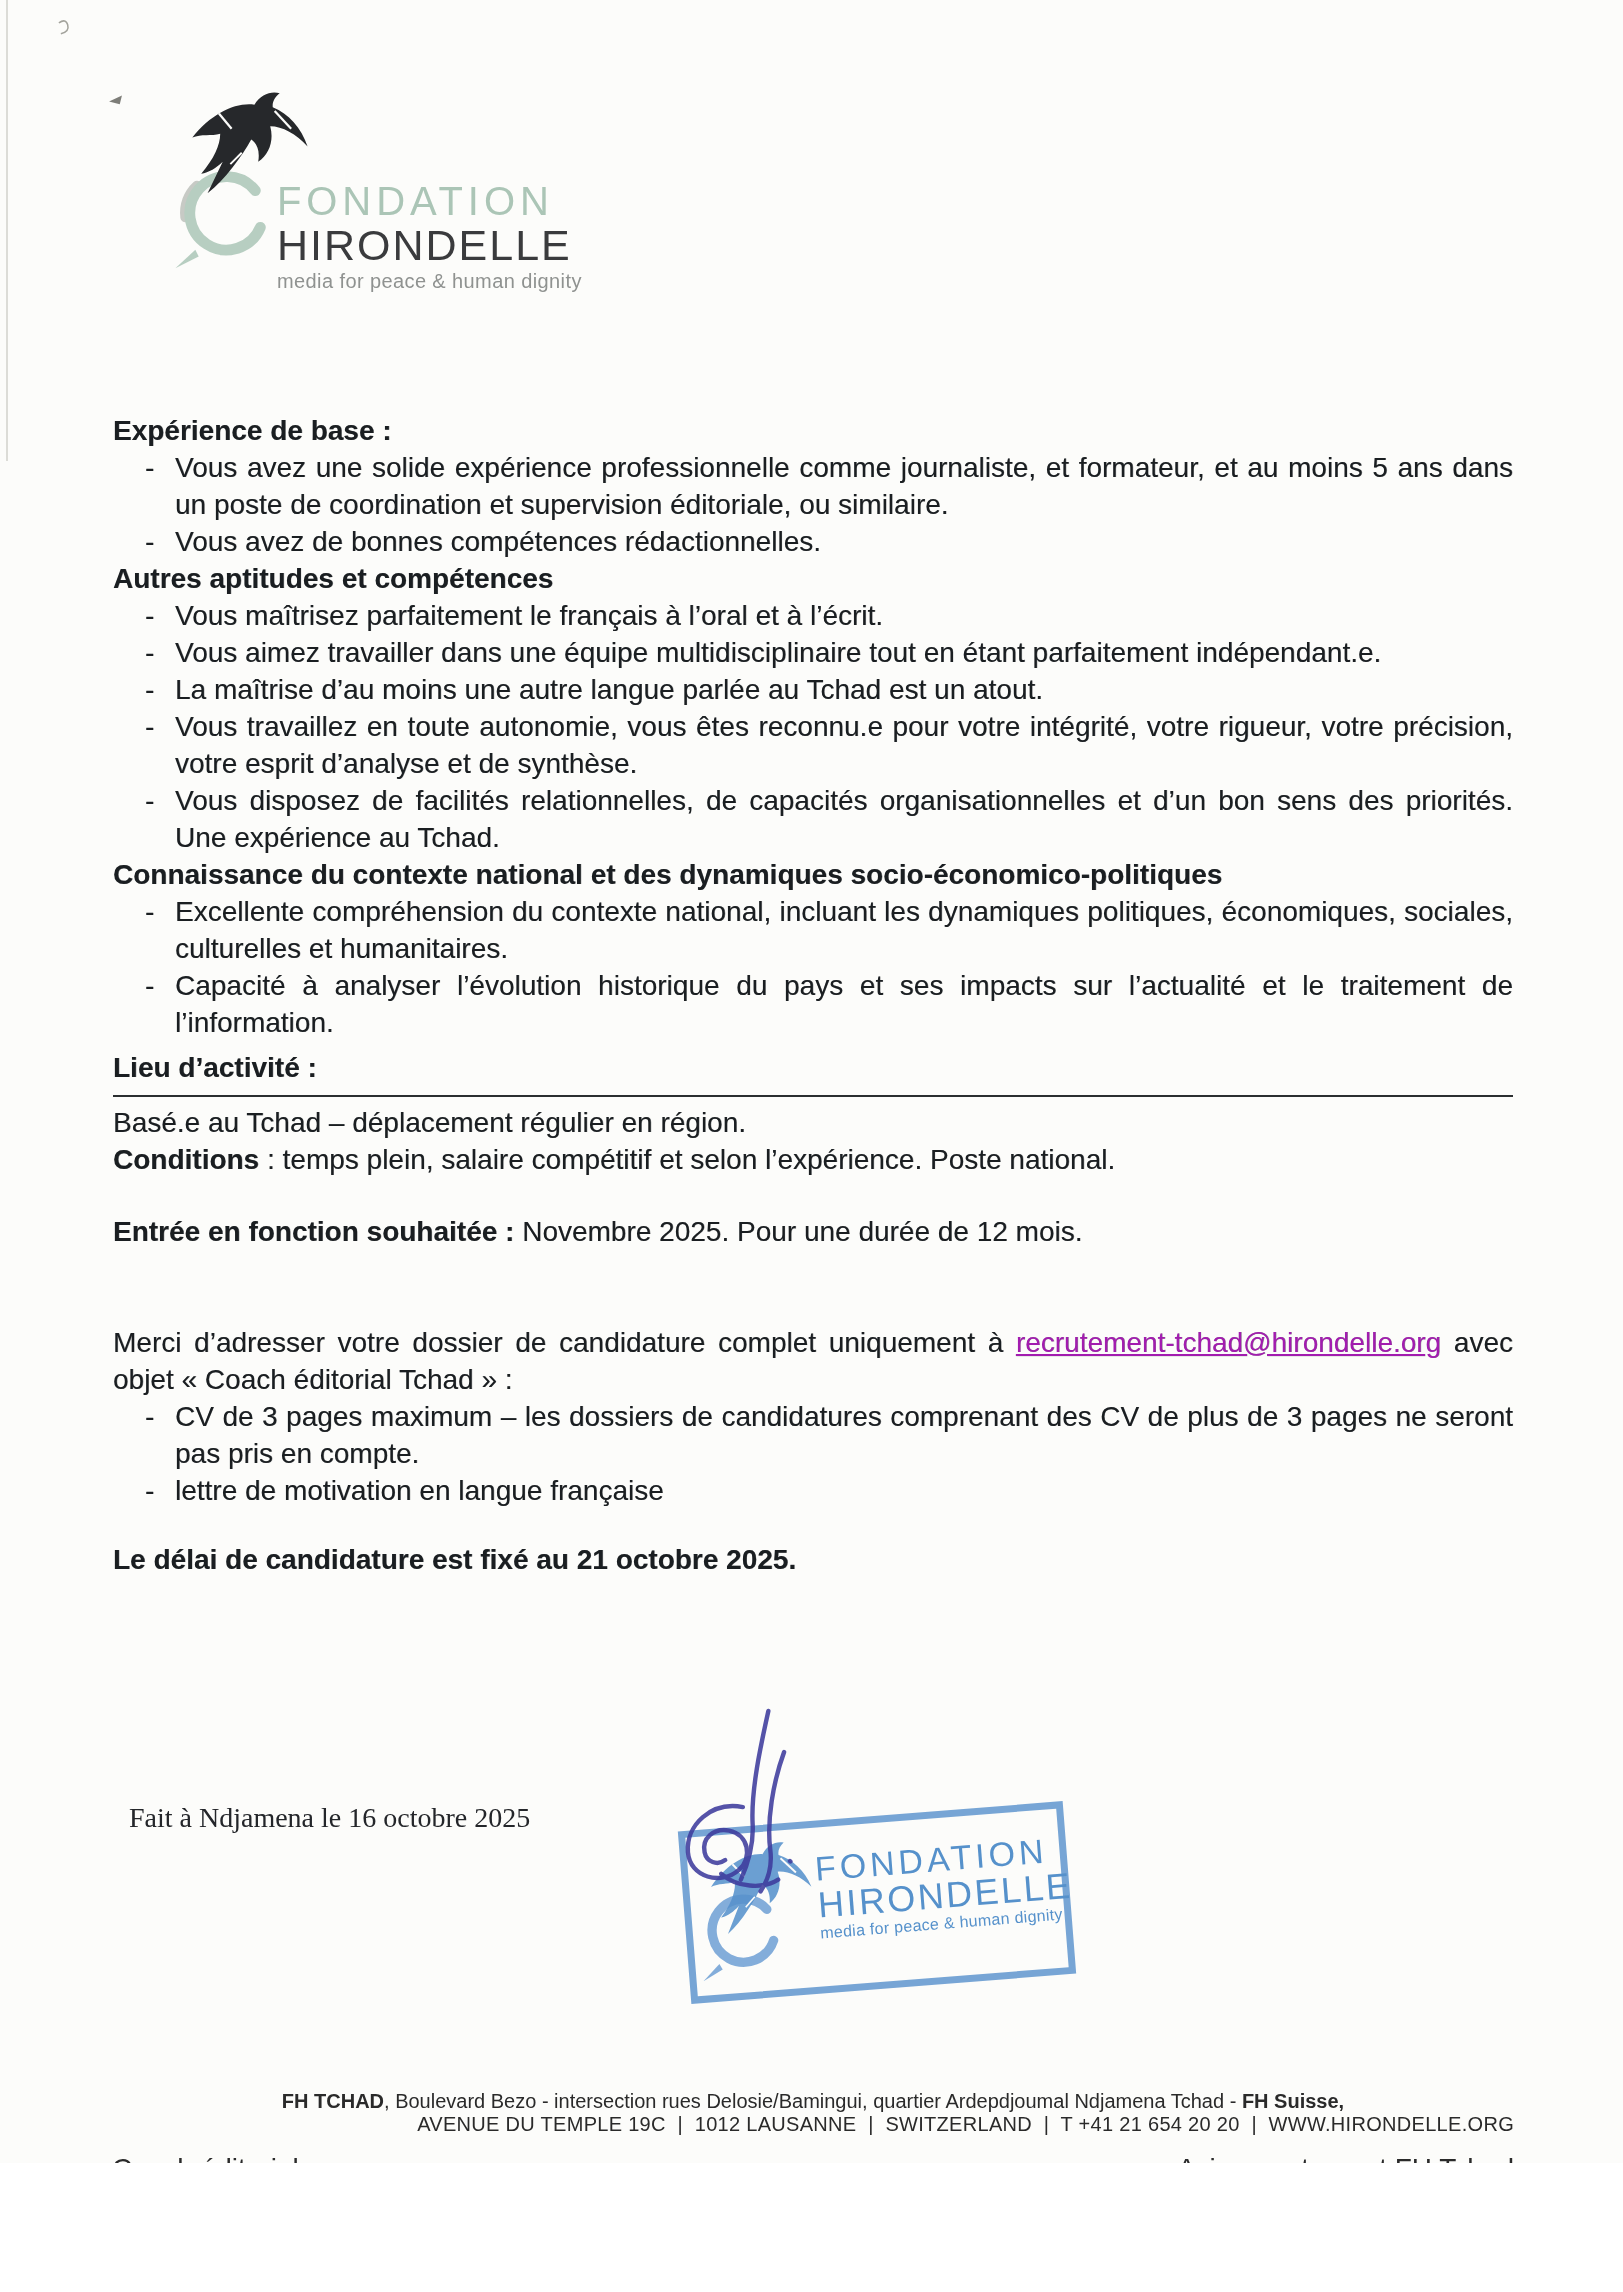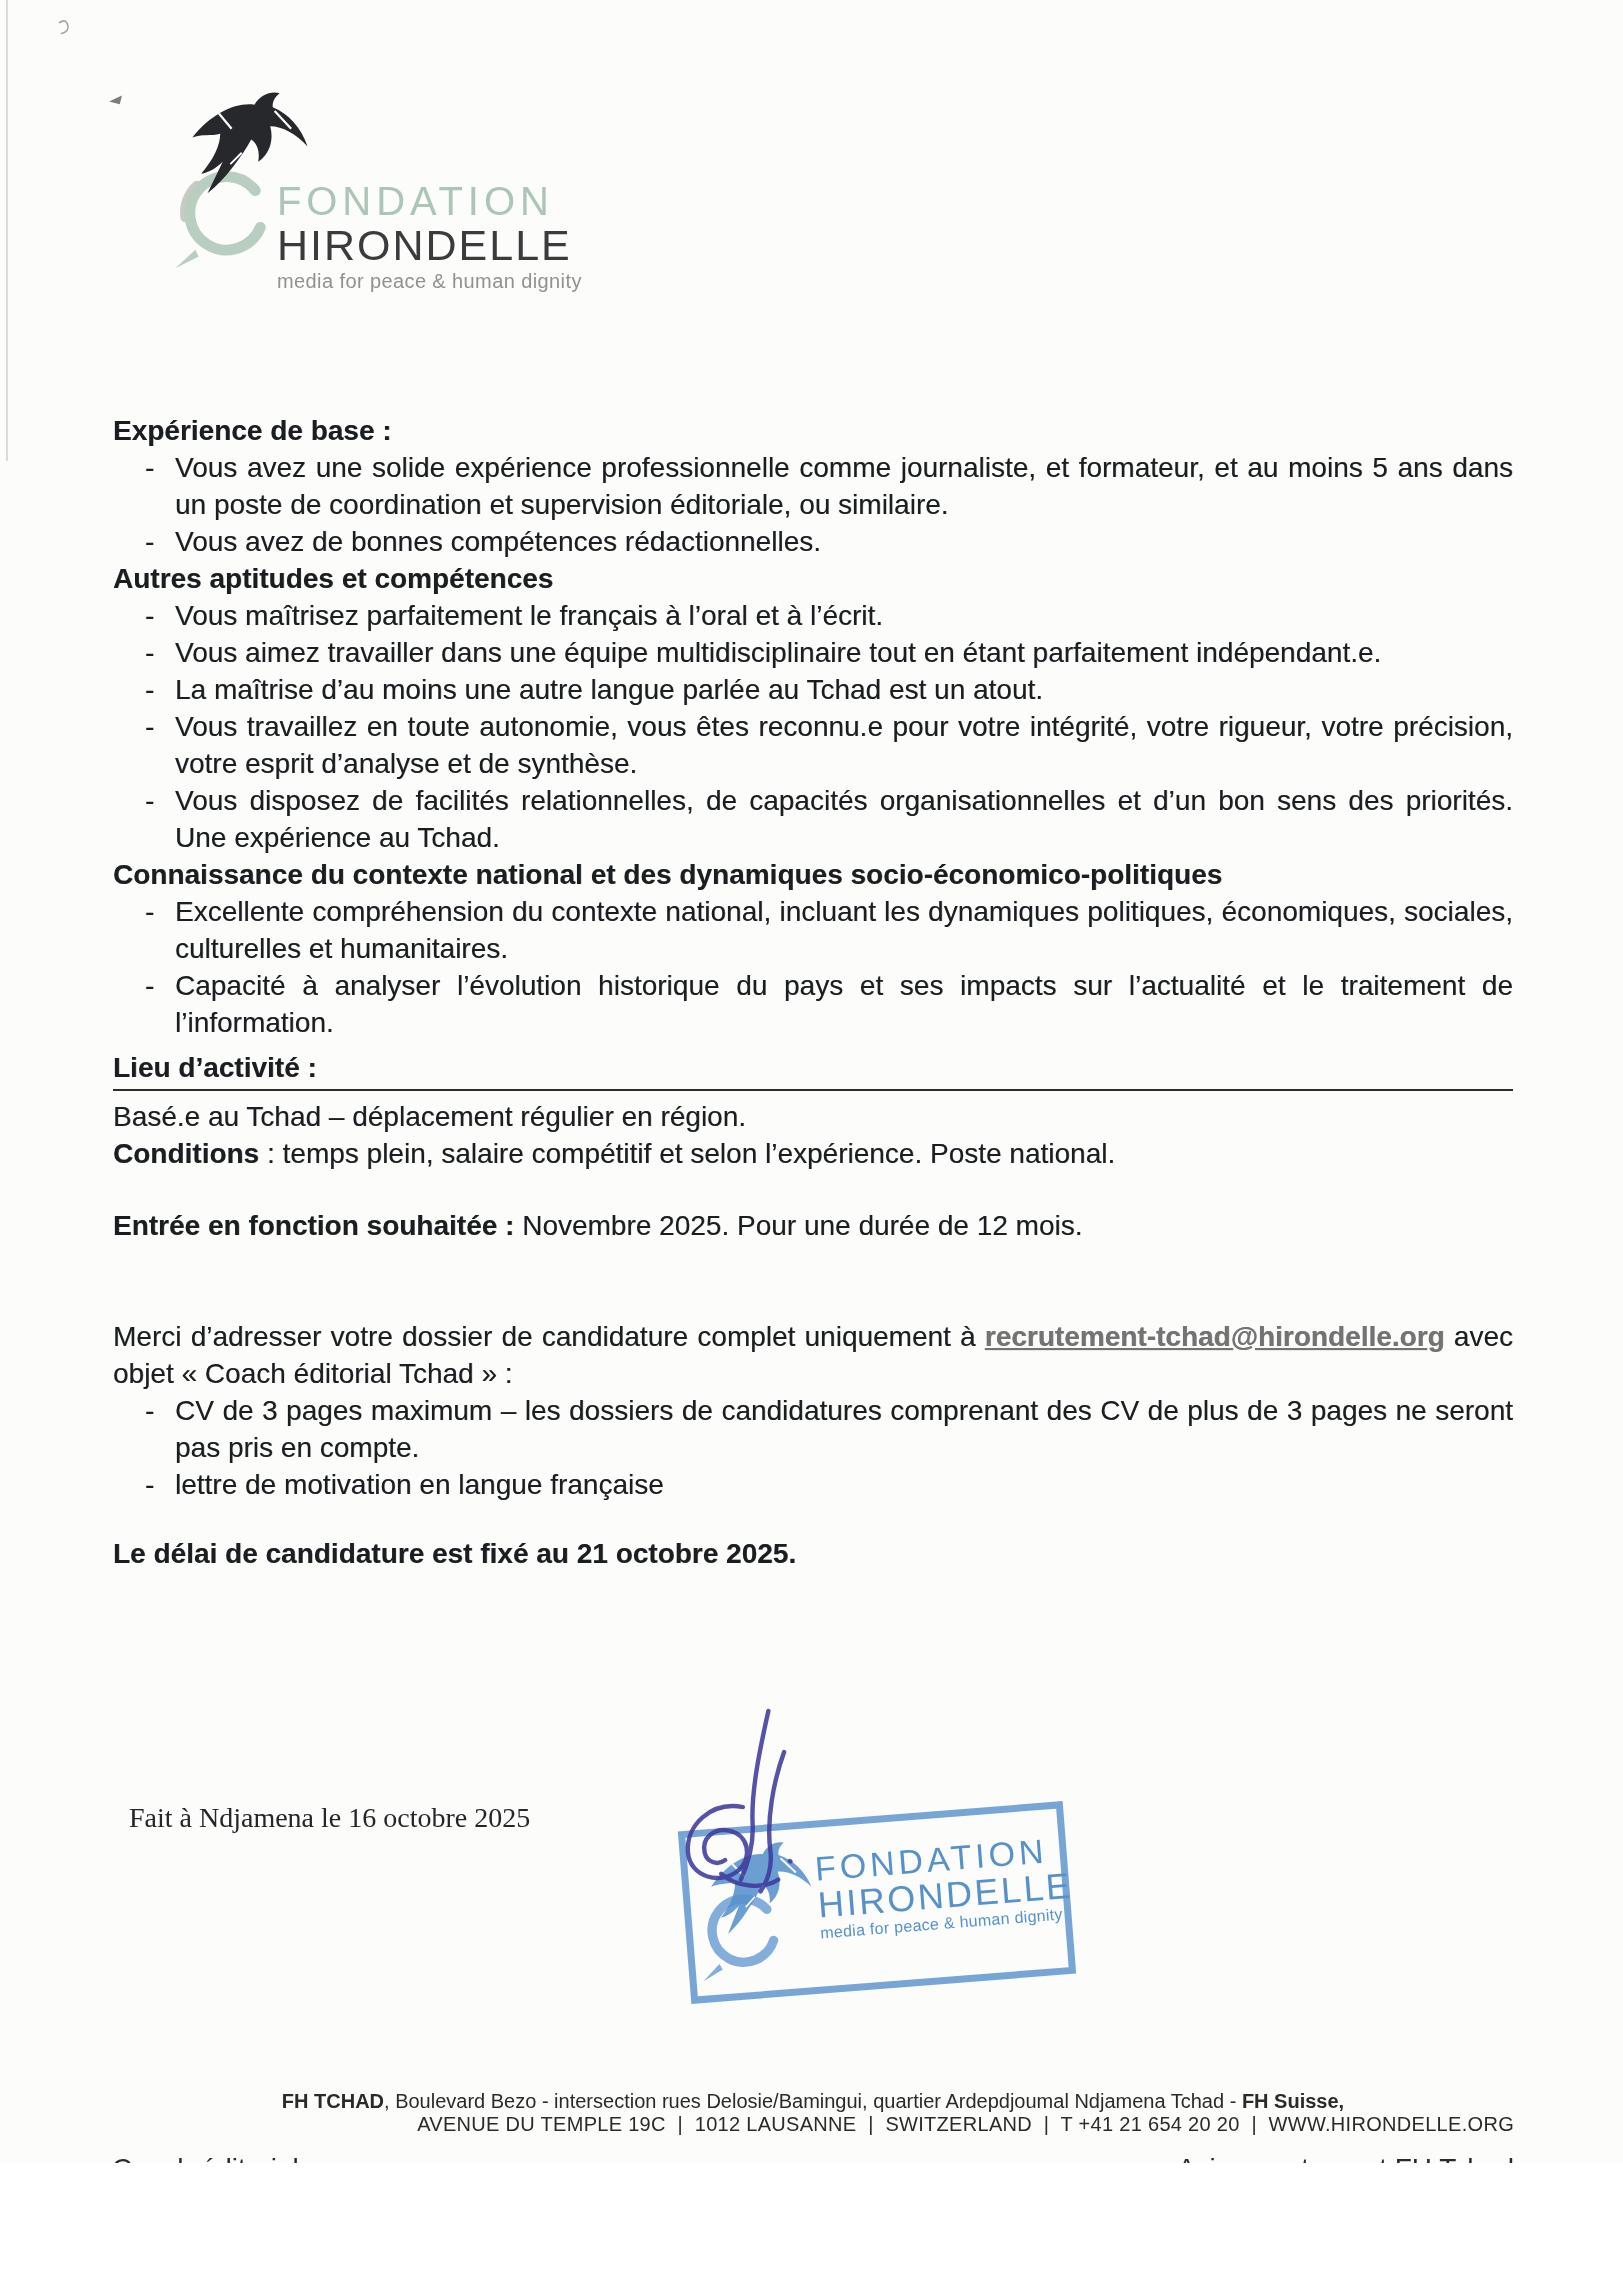--- a/index.html
+++ b/index.html
@@ -26,27 +26,27 @@
 
   
   .content{position:absolute;left:113px;top:412px;width:1400px;
     font-size:28px;line-height:37px;text-align:justify;
     text-shadow:0.4px 0.2px 0 rgba(22,26,30,0.45);}
   .content h3{margin:0;font-size:28px;font-weight:bold;text-align:left;}
   .content p{margin:0;}
   .content ul{list-style:none;margin:0;padding:0;}
   .content li{position:relative;padding-left:62px;}
   .content li::before{content:"-";position:absolute;left:32px;}
-  .h-lieu{margin-top:7.8px !important;border-bottom:2.9px solid #2b2e30;padding-bottom:3px;}
+  .h-lieu{margin-top:7.8px !important;border-bottom:2.9px solid #2b2e30;padding-bottom:9px;}
   .p-base{margin-top:6.9px !important;}
   .p-entree{margin-top:35px !important;}
   .p-merci{margin-top:74px !important;}
   .p-delai{margin-top:32px !important;font-weight:bold;}
   .bold{font-weight:bold;}
-  .email-link{color:#737373;font-weight:bold;text-decoration:underline;cursor:pointer;white-space:nowrap;}
+  .email-link{color:#a21caf;font-weight:normal;text-decoration:underline;cursor:pointer;white-space:nowrap;}
 
   
   .date-line{position:absolute;left:129px;top:1802px;
     font-family:"Liberation Serif",serif;font-size:28px;color:#24262a;}
 
   
   .stamp{position:absolute;left:684px;top:1816px;width:372px;height:159px;
     border:7.8px solid rgba(77,138,201,0.8);transform:rotate(-4.5deg);opacity:0.95;}
   .stamp-swoosh{position:absolute;left:3.9px;top:59px;width:86px;height:86px;}
   .stamp-bird{position:absolute;left:15.7px;top:7.8px;width:116px;height:110px;}

